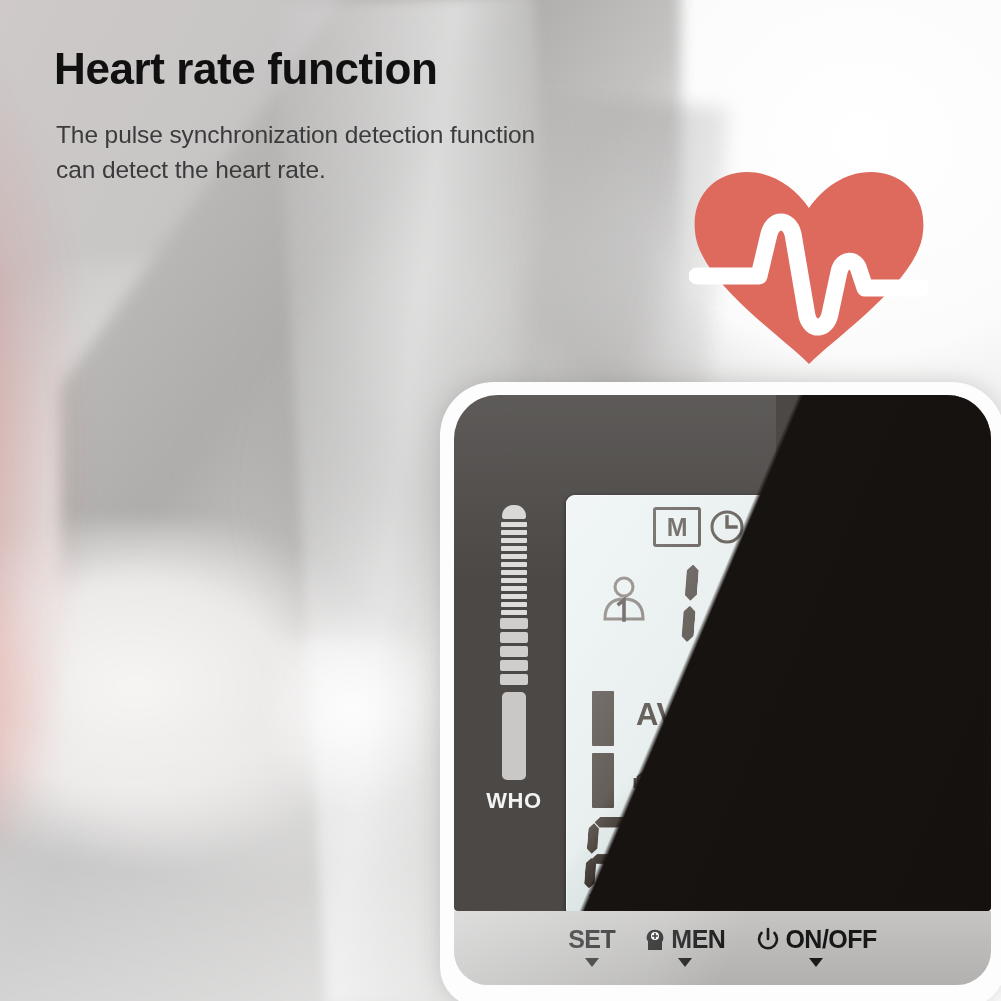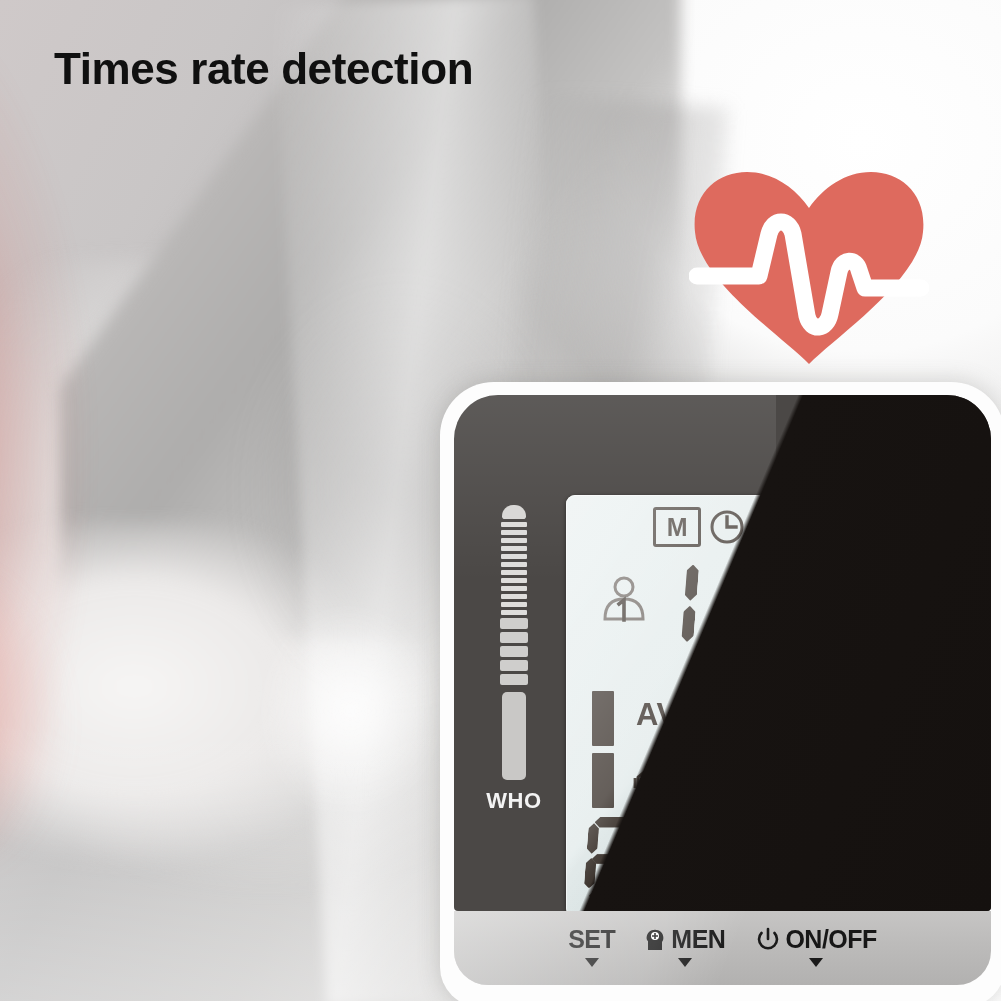--- a/index.html
+++ b/index.html
@@ -133,21 +133,23 @@
   <div class="bg-arm"></div>
   <div class="bg-sleeve"></div>
   <div class="bg-dark-shoulder"></div>
   <div class="bg-fold1"></div>
   <div class="bg-fold2"></div>
   <div class="bg-bright"></div>
   <div class="bg-red-glow"></div>
   <div class="bg-red-glow2"></div>
   <div class="bg-vign"></div>
 
-  <div class="headline">Times rate detection</div>
+  <div class="headline">Heart rate function</div>
+  <div class="subline">The pulse synchronization detection function
+can detect the heart rate.</div>
 
   <div class="heart-logo">
     <svg viewBox="0 0 240 198">
       <path d="M120 196 C 92 168, 10 112, 6 64 C 2 26, 28 4, 58 4 C 84 4, 106 20, 120 40 C 134 20, 156 4, 182 4 C 212 4, 238 26, 234 64 C 230 112, 148 168, 120 196 Z" fill="#de6a5e"></path>
       <path d="M8 108 L70 108 L80 66 C 84 50, 100 50, 104 66 L118 148 C 122 164, 138 162, 141 146 L150 104 C 153 90, 167 90, 170 102 L176 120 L232 120" fill="none" stroke="#ffffff" stroke-width="17" stroke-linecap="round" stroke-linejoin="round"></path>
     </svg>
   </div>
 
   <div class="device">
     <div class="device-bezel"></div>

